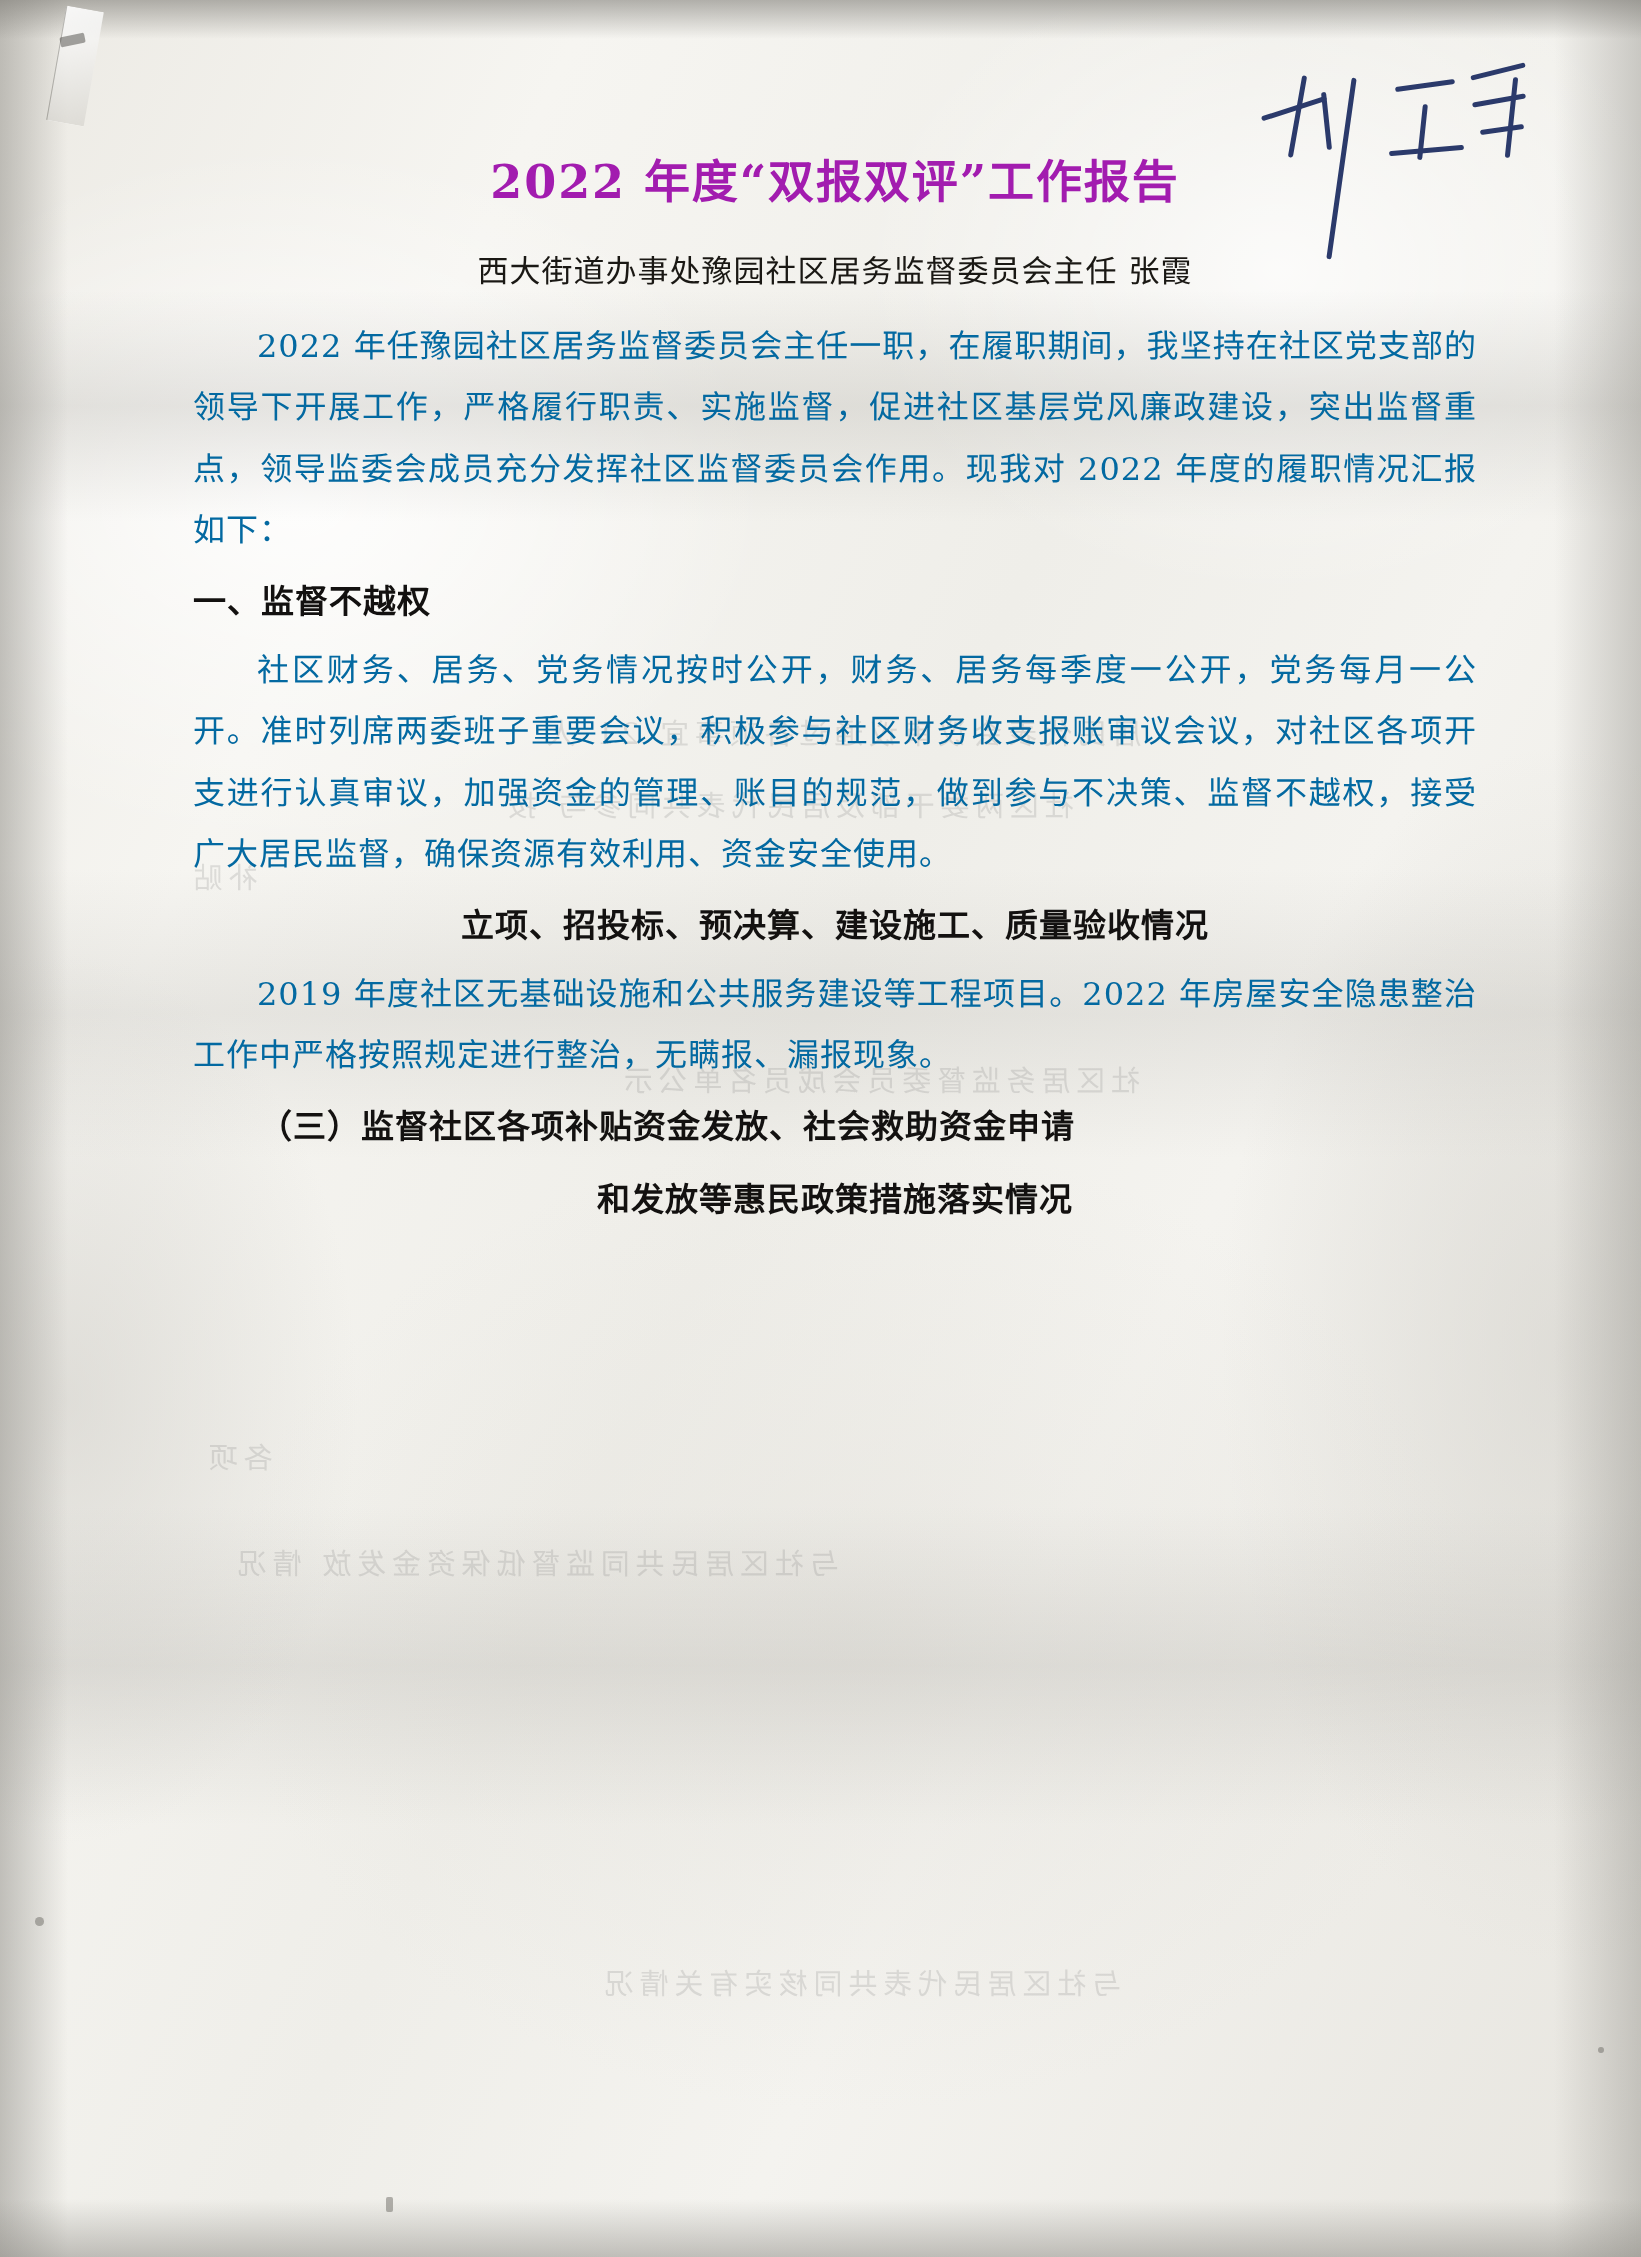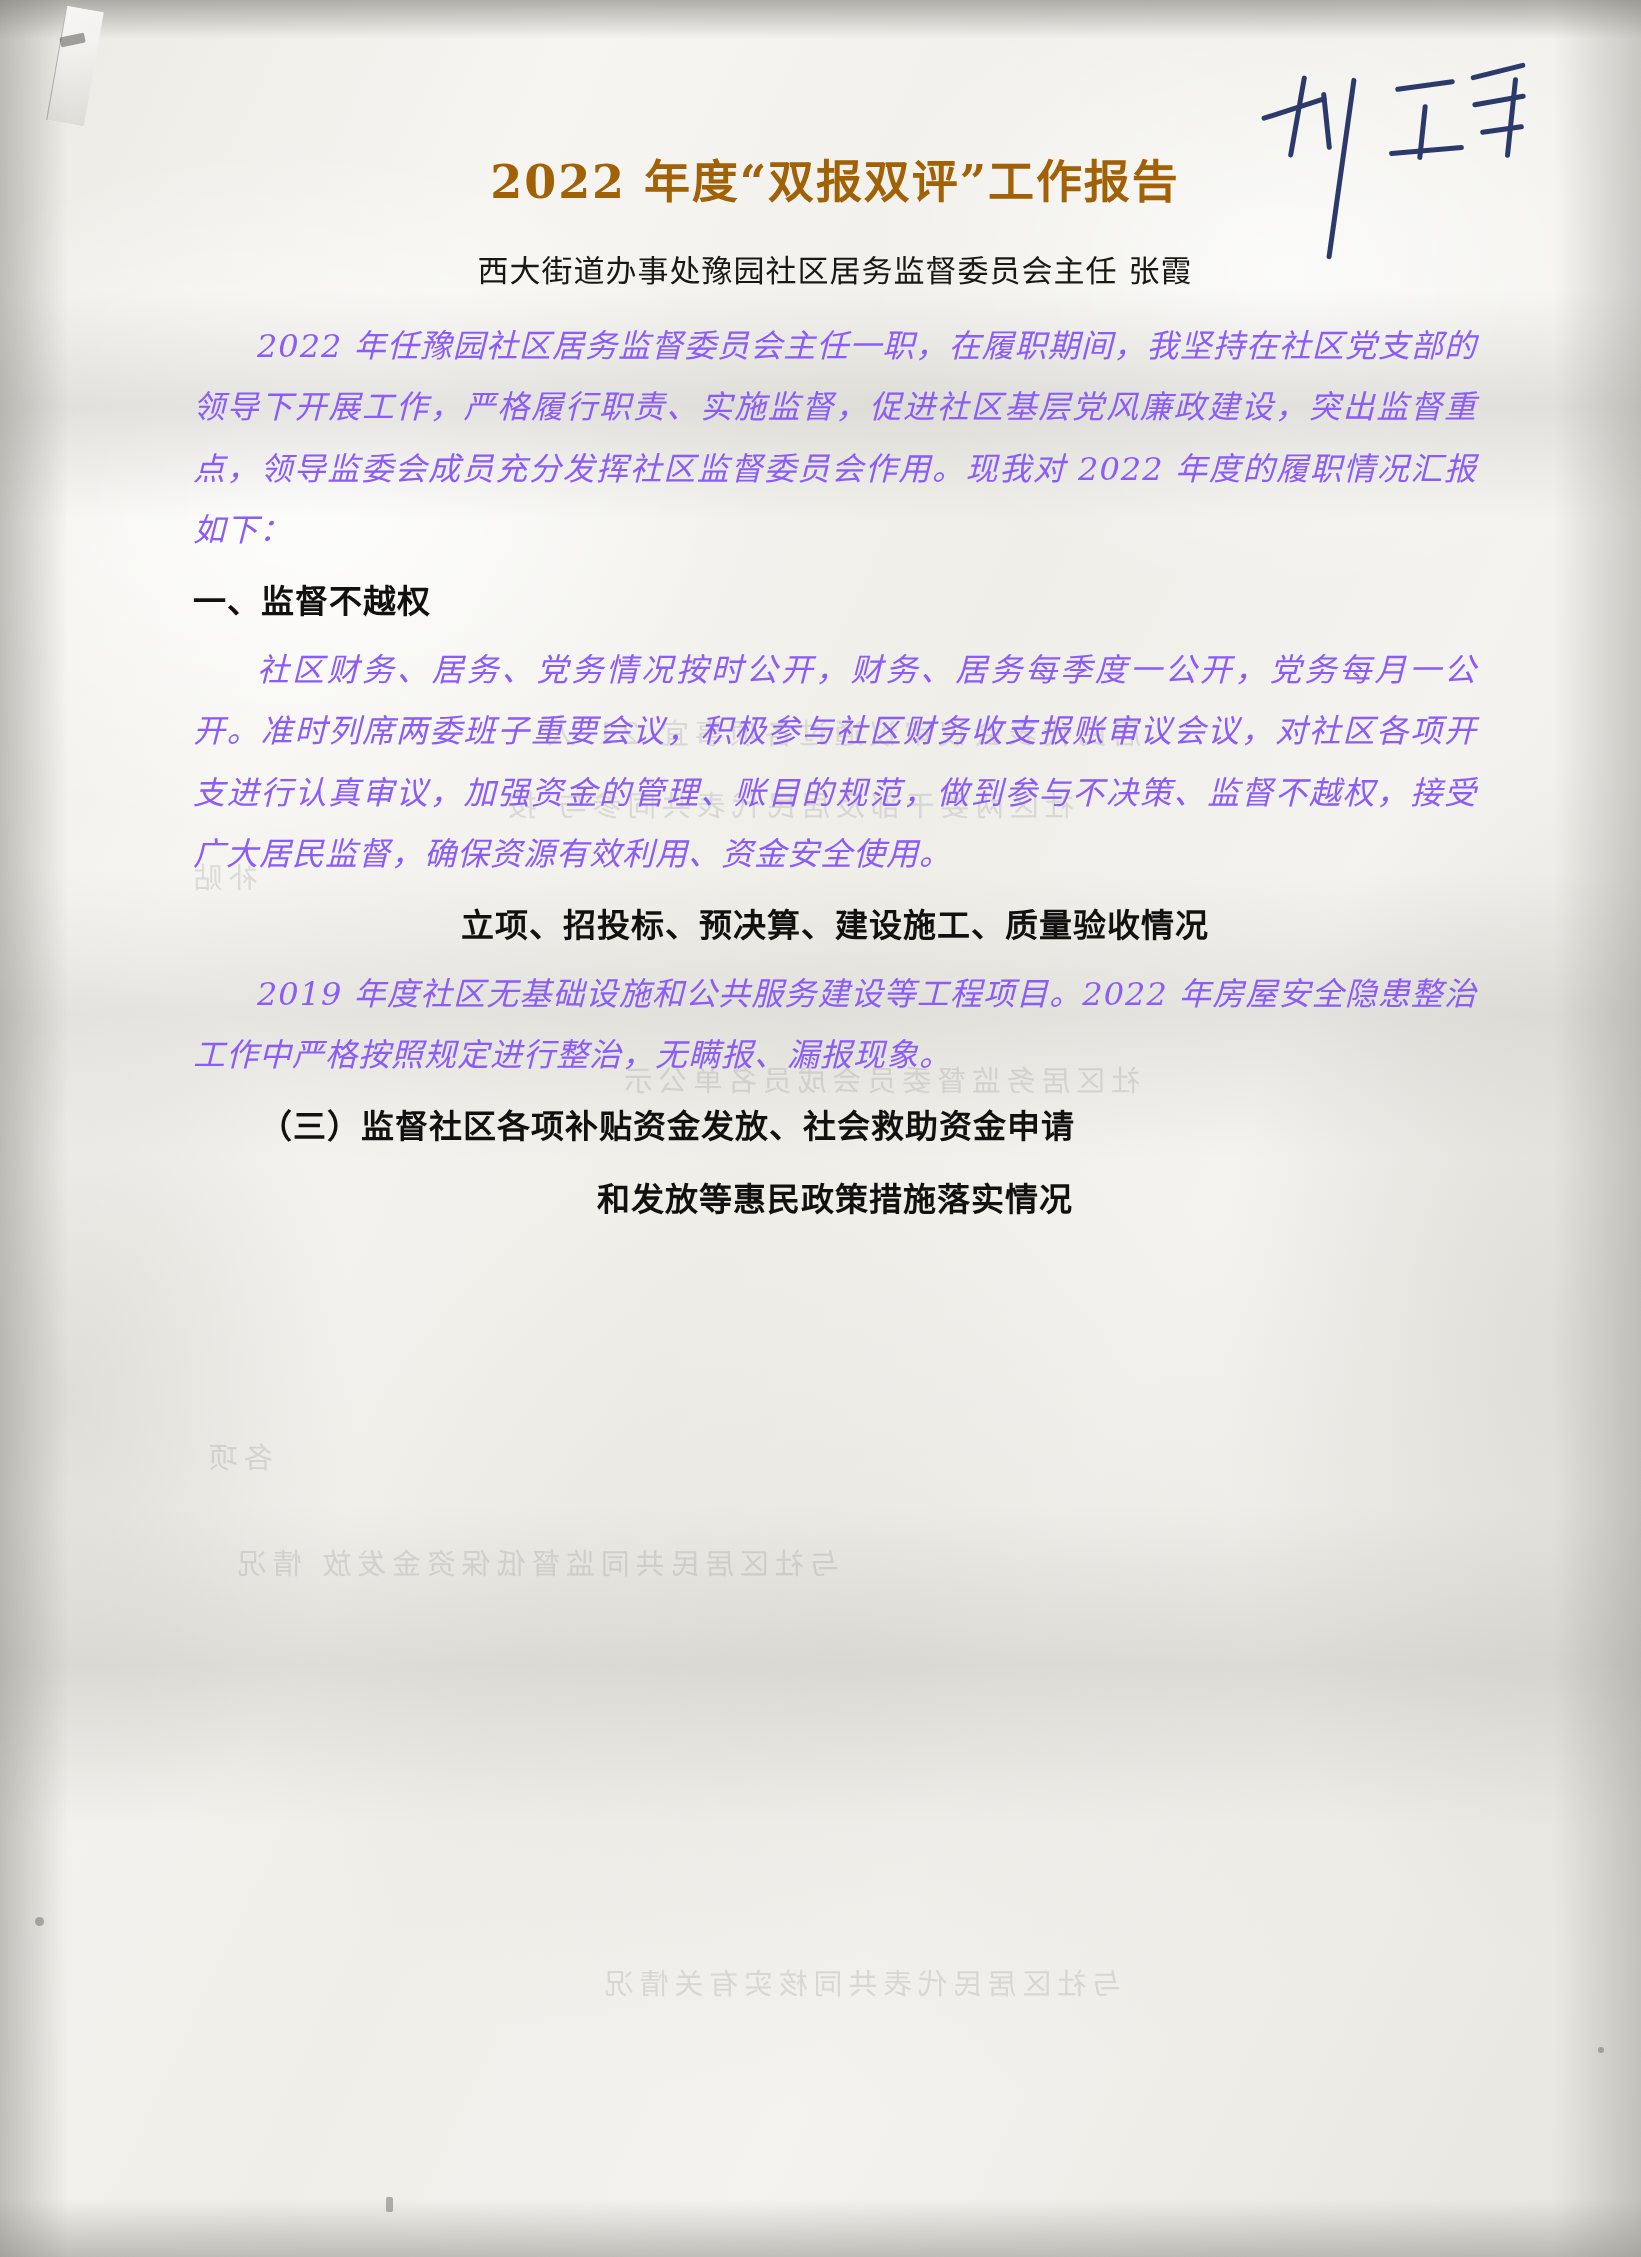--- a/index.html
+++ b/index.html
@@ -99,38 +99,37 @@
     padding: 145px 164px 0 193px;
     box-sizing: border-box;
   }
 
   .doc-title {
     font-size: 46px;
     font-weight: bold;
     text-align: center;
     letter-spacing: 1.9px;
     margin: 0 0 35px 0;
-    color: #a16207;
+    color: #a21caf;
   }
   .byline {
     font-size: 31px;
     text-align: center;
     margin: 16px 0 25px 0;
     letter-spacing: 1px;
     color: #1a1814;
   }
   p.body {
     font-size: 32px;
     line-height: 1.92;
     margin: 0 0 5.8px 0;
     text-indent: 2em;
     text-align: justify;
     letter-spacing: 1px;
-    color: #8b5cf6;
-    font-style: italic;
+    color: #0369a1;
   }
   p.heading {
     font-size: 33px;
     font-weight: bold;
     line-height: 1.9;
     margin: 9.7px 0 5.8px 0;
     text-indent: 0;
     letter-spacing: 1px;
     color: #131110;
   }

